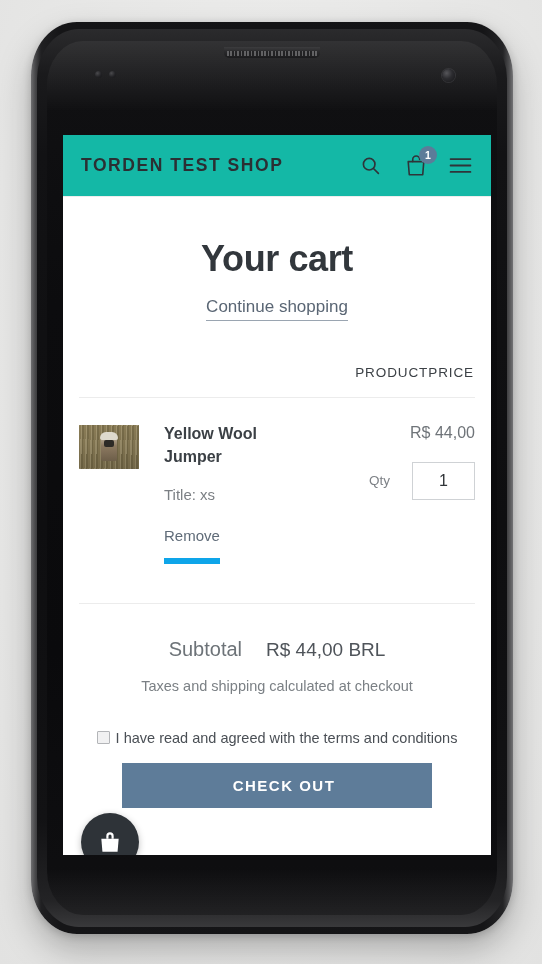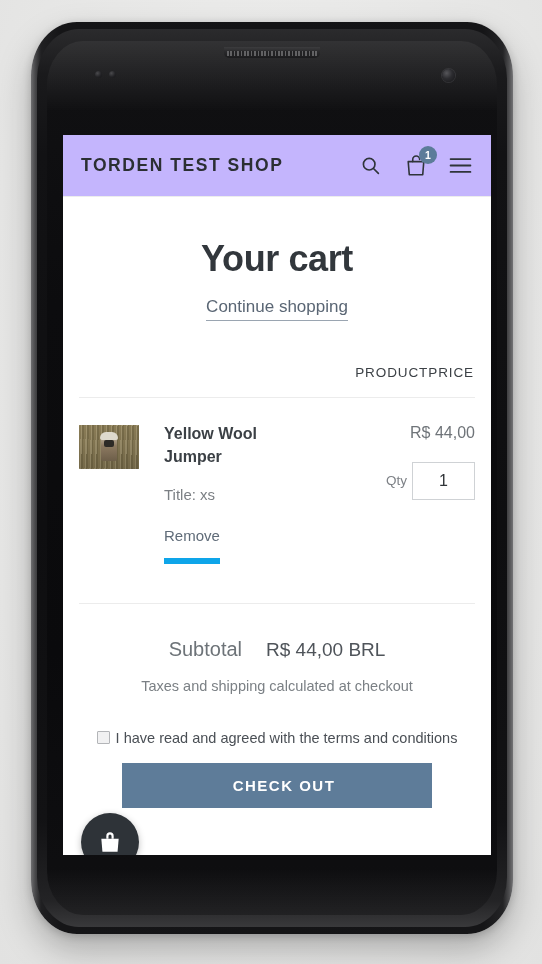--- a/index.html
+++ b/index.html
@@ -122,21 +122,21 @@
 
   
   .site-header {
     height: 62px;
     display: flex;
     align-items: center;
     justify-content: space-between;
     padding: 0 18px 0 18px;
     box-sizing: border-box;
     border-bottom: 1px solid #eceded;
-    background: #c4b5fd;
+    background: #14b8a6;
   }
   .shop-title {
     font-size: 17.5px;
     font-weight: 700;
     letter-spacing: 1.55px;
     color: #2b2f33;
     white-space: nowrap;
   }
   .header-icons {
     display: flex;
@@ -307,21 +307,21 @@
   }
   .item-price {
     font-size: 16px;
     color: #6f7479;
     white-space: nowrap;
   }
   .qty-row {
     display: flex;
     align-items: center;
     justify-content: flex-end;
-    gap: 5px;
+    gap: 22px;
     margin-top: 20px;
   }
   .qty-label {
     font-size: 13.5px;
     color: #7d8186;
   }
   .qty-input {
     width: 63px;
     height: 38px;
     border: 1px solid #cfd2d5;

